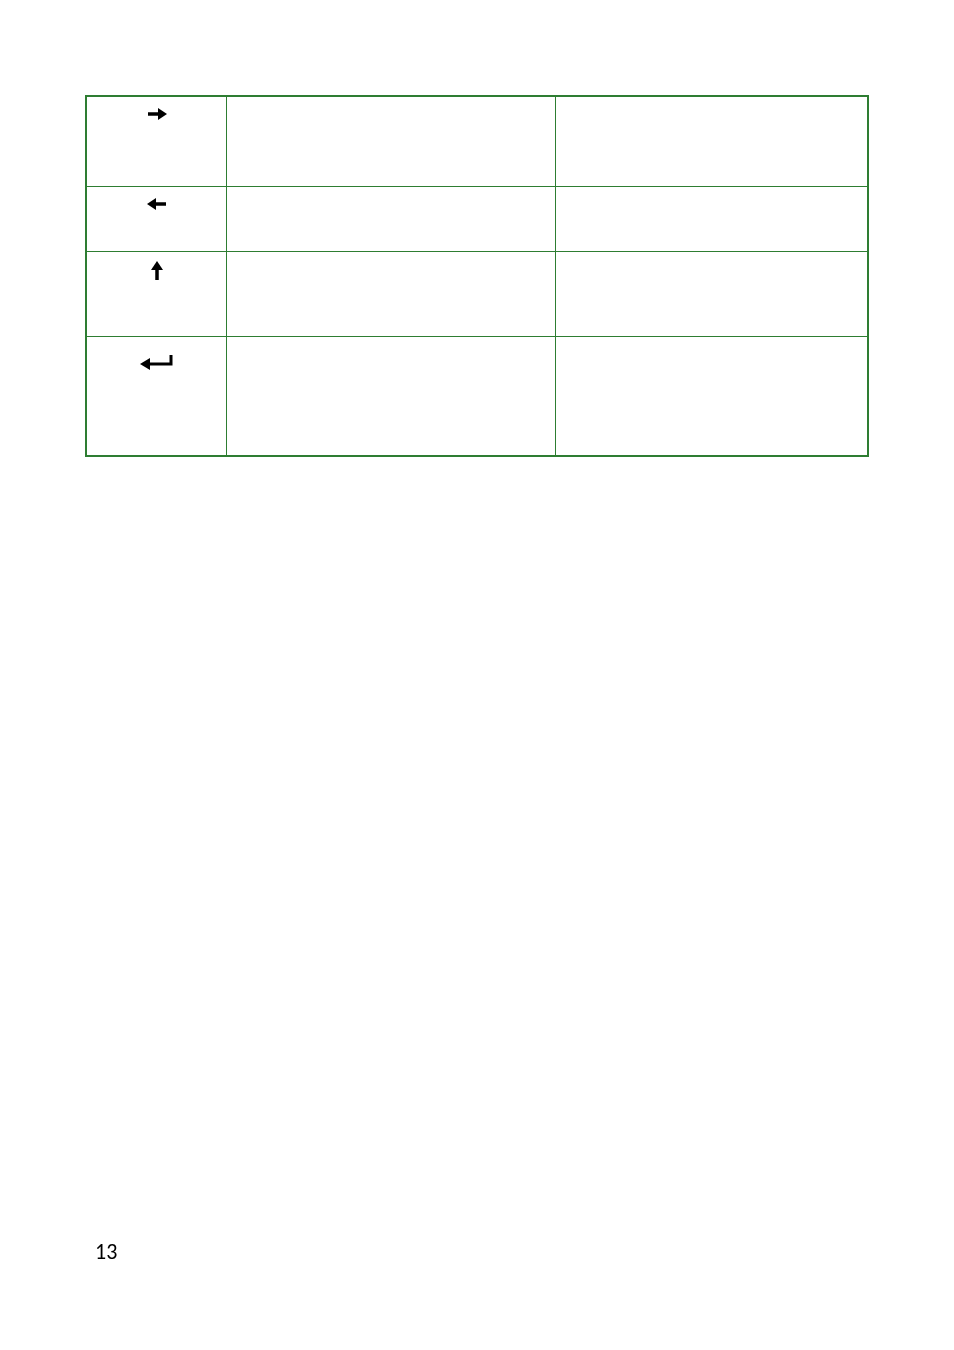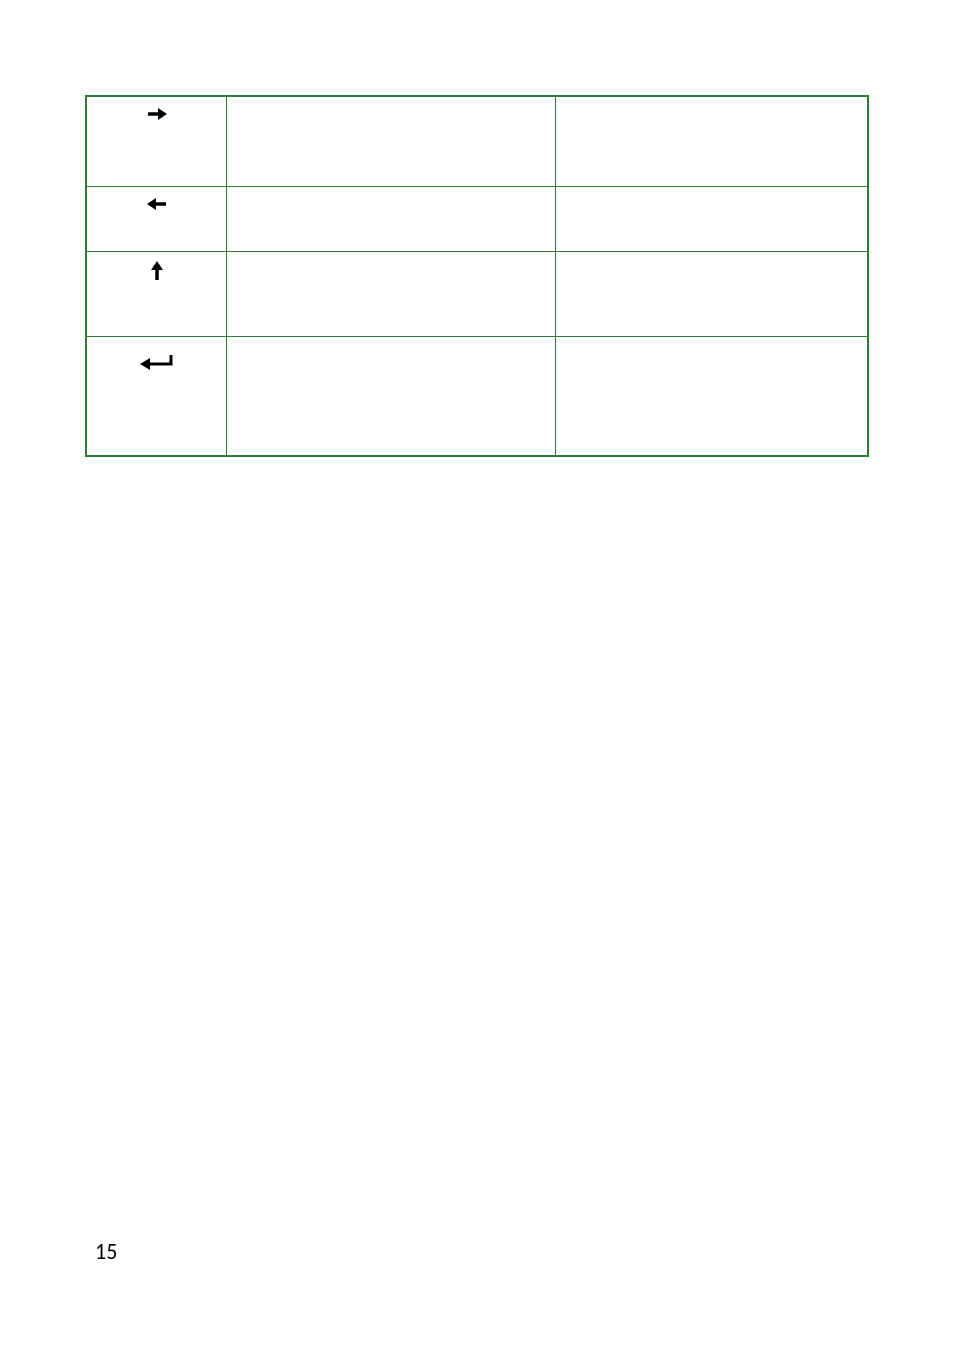--- a/index.html
+++ b/index.html
@@ -104,13 +104,13 @@
             </svg>
           </span>
         </td>
         <td class="col-mid"><span></span></td>
         <td class="col-right"><span></span></td>
       </tr>
     </tbody>
   </table>
 </div>
 
-<div class="page-number">15</div>
+<div class="page-number">13</div>
 
 </body></html>

